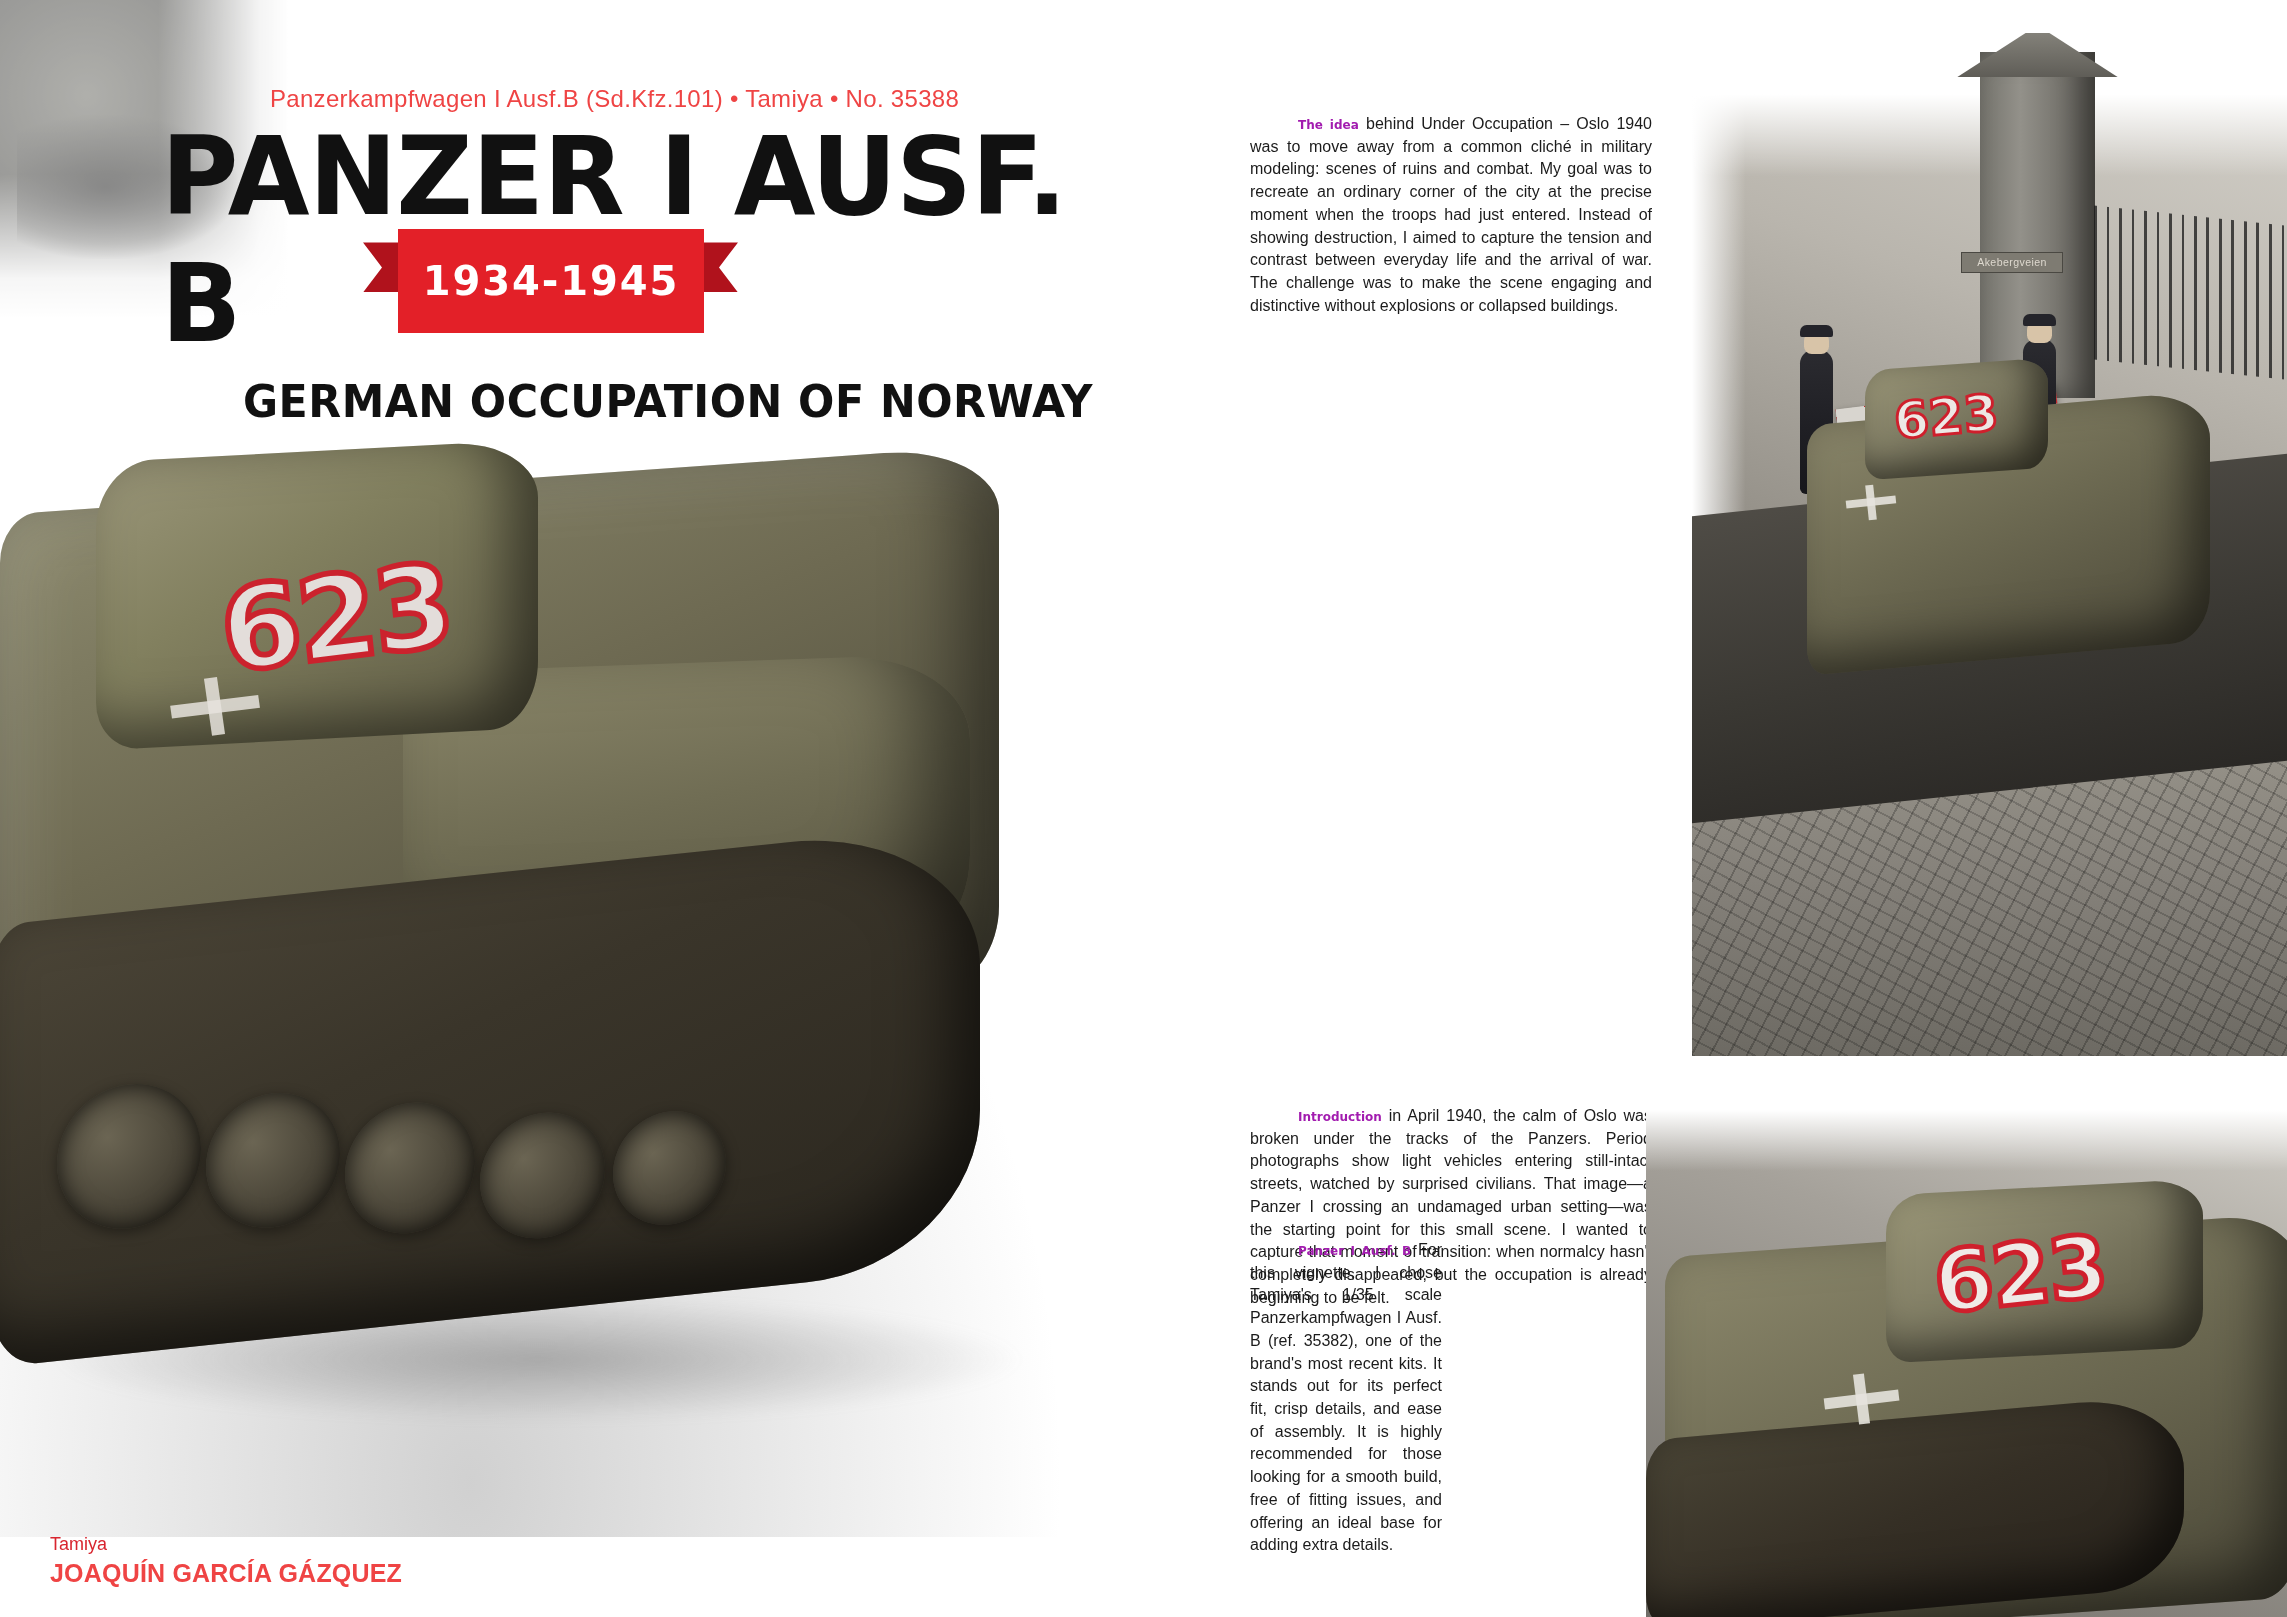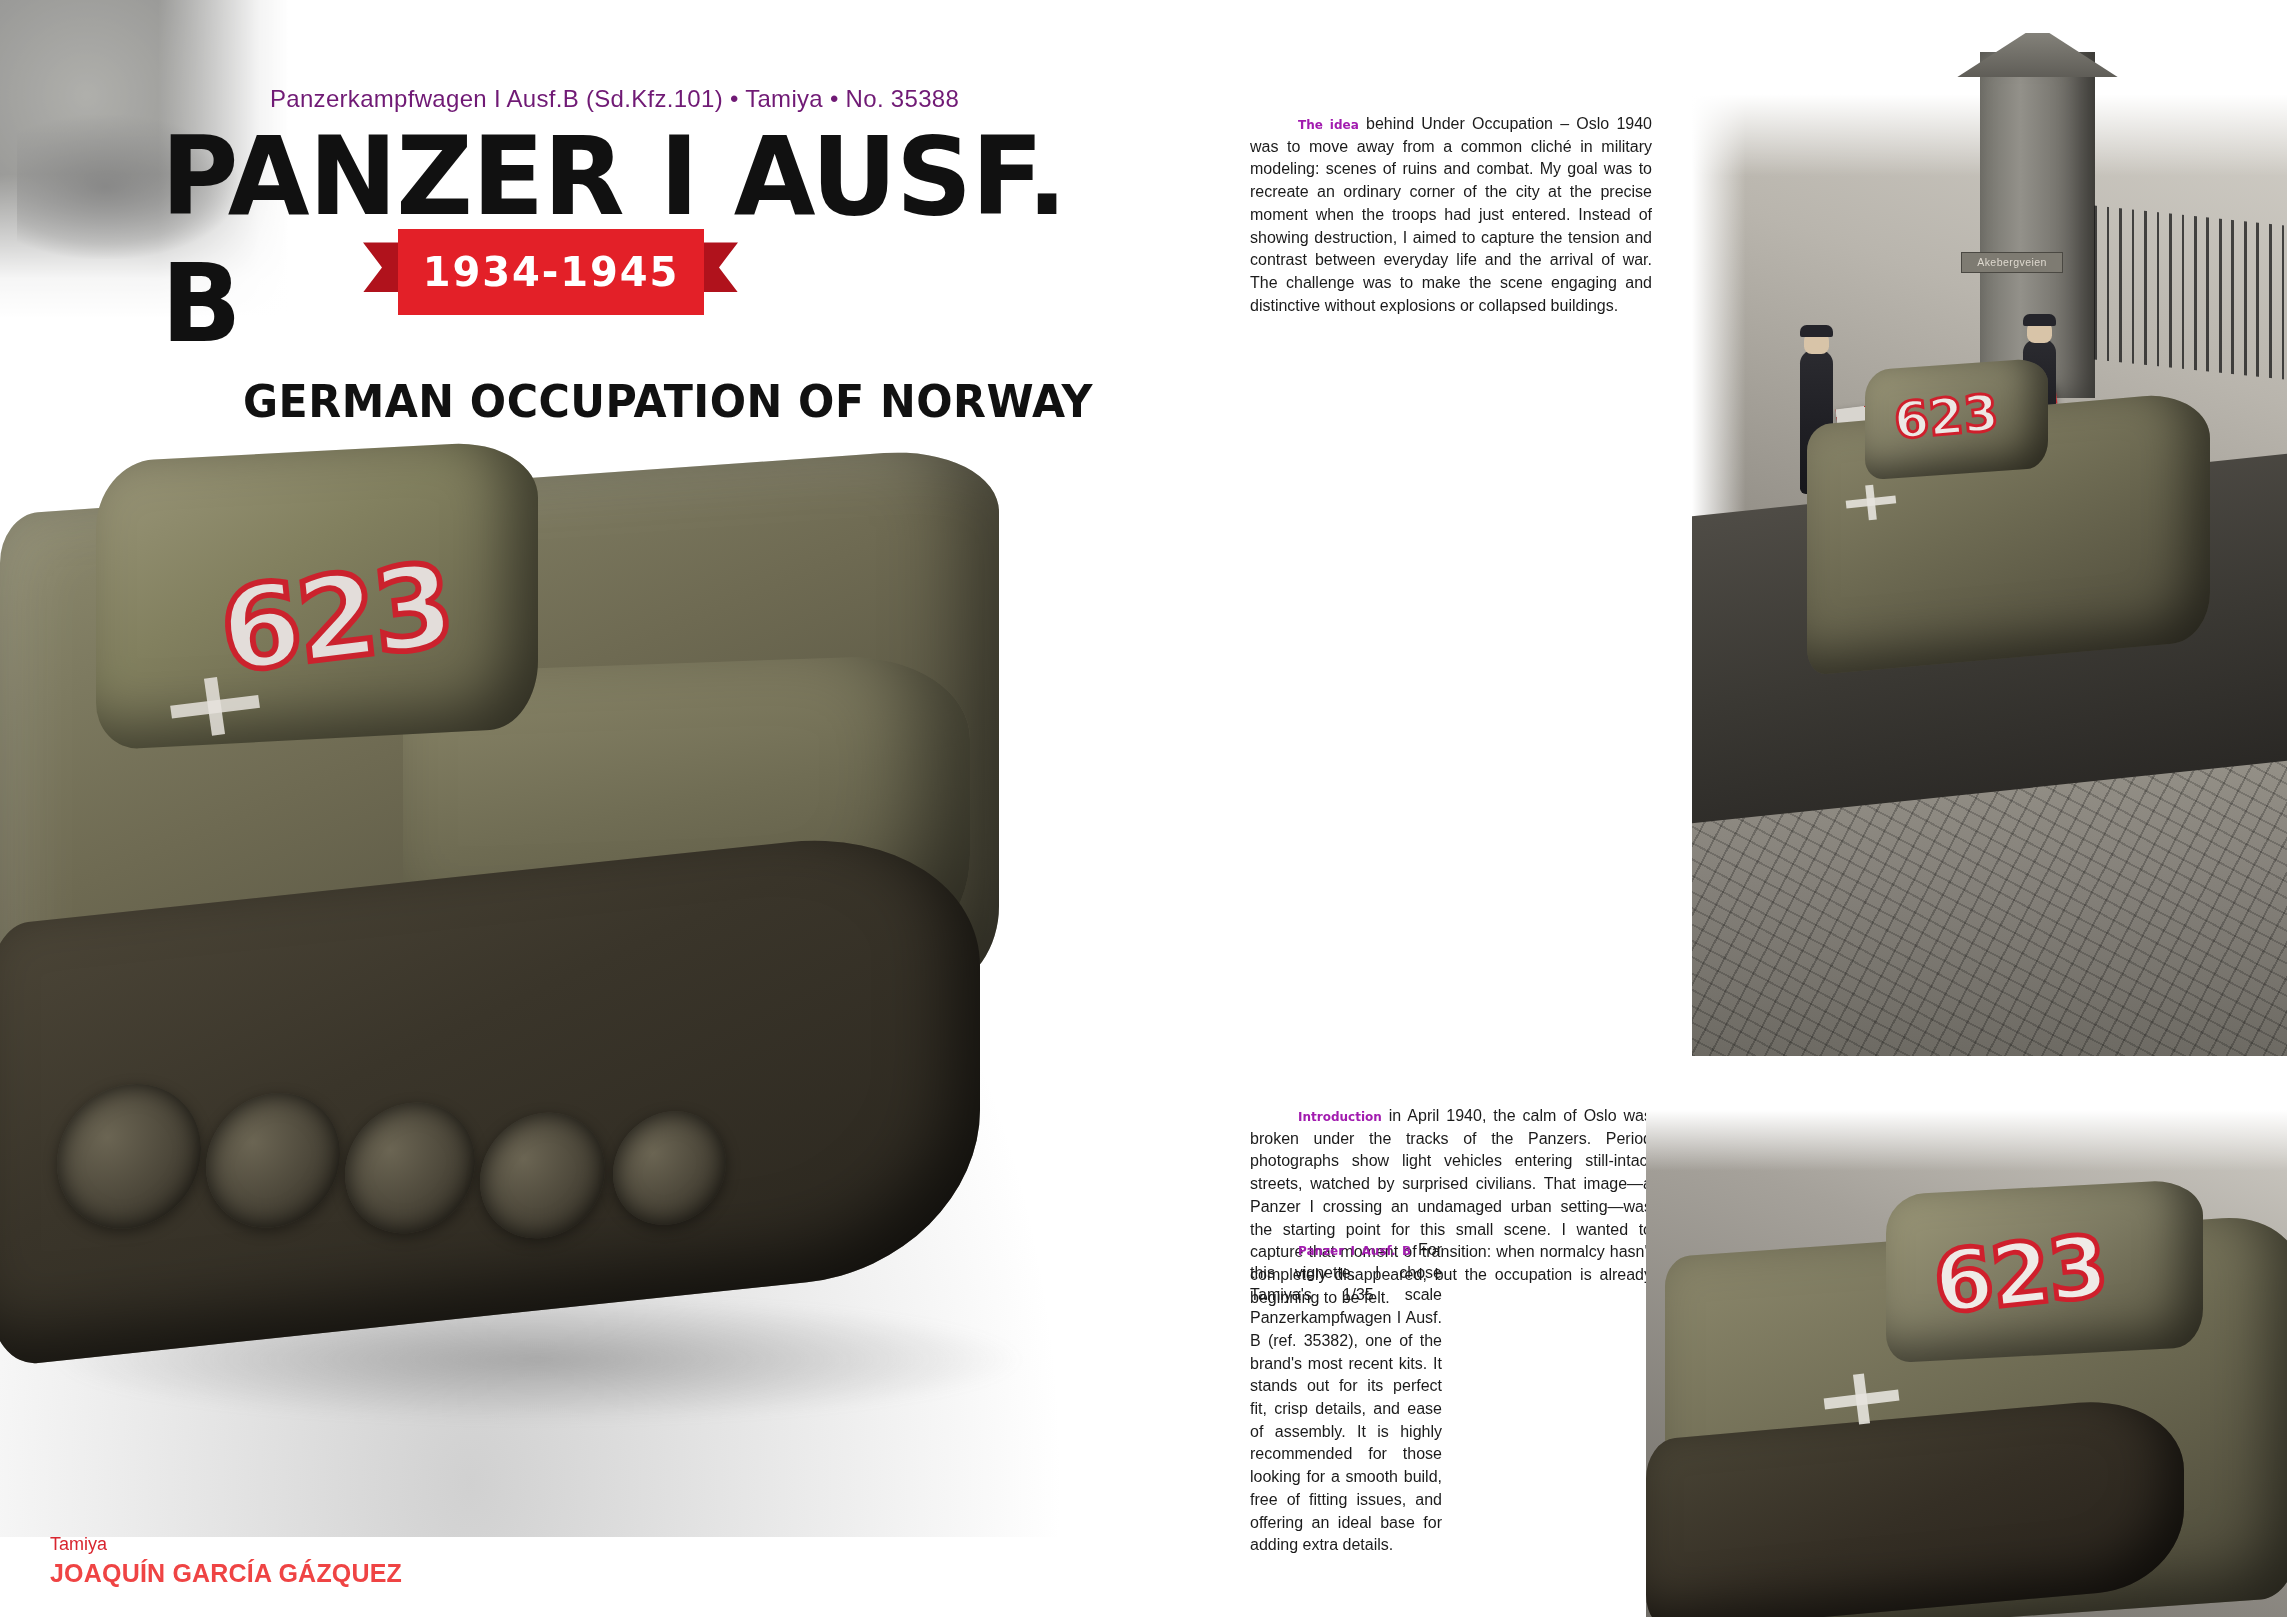--- a/index.html
+++ b/index.html
@@ -41,21 +41,21 @@
     background:
       radial-gradient(ellipse at 40% 50%, rgba(20,20,20,.75) 0%, rgba(60,60,58,.35) 55%, rgba(255,255,255,0) 72%);
     border-radius: 11.5px;
   }
 
   .kit-line {
     position: absolute;
     left: 270px; top: 85px;
     font-size: 24px;
     letter-spacing: 0.3px;
-    color: #701a75;
+    color: #ef4444;
     font-family: "Liberation Sans", sans-serif;
   }
   .main-title {
     position: absolute;
     left: 161px; top: 113px;
     font-size: 109px;
     font-weight: bold;
     letter-spacing: -1px;
     color: #111111;
     font-family: "DejaVu Sans", sans-serif;
@@ -73,21 +73,21 @@
     position: absolute;
     top: 13.4px;
     width: 61px; height: 50px;
     background: #b0121c;
   }
   .ribbon-tail-l { left: 0; clip-path: polygon(0 0, 100% 0, 100% 100%, 0 100%, 19px 50%); }
   .ribbon-tail-r { right: 0; clip-path: polygon(0 0, 100% 0, calc(100% - 19px) 50%, 100% 100%, 0 100%); }
   .ribbon-main {
     position: absolute;
     left: 35px; top: 0;
-    width: 306px; height: 86px;
+    width: 306px; height: 104px;
     background: #e32028;
     display: flex; align-items: center; justify-content: center;
   }
   .ribbon-main span {
     color: #ffffff;
     font-size: 40px;
     font-weight: bold;
     letter-spacing: 1.9px;
     font-family: "DejaVu Sans", sans-serif;
   }

